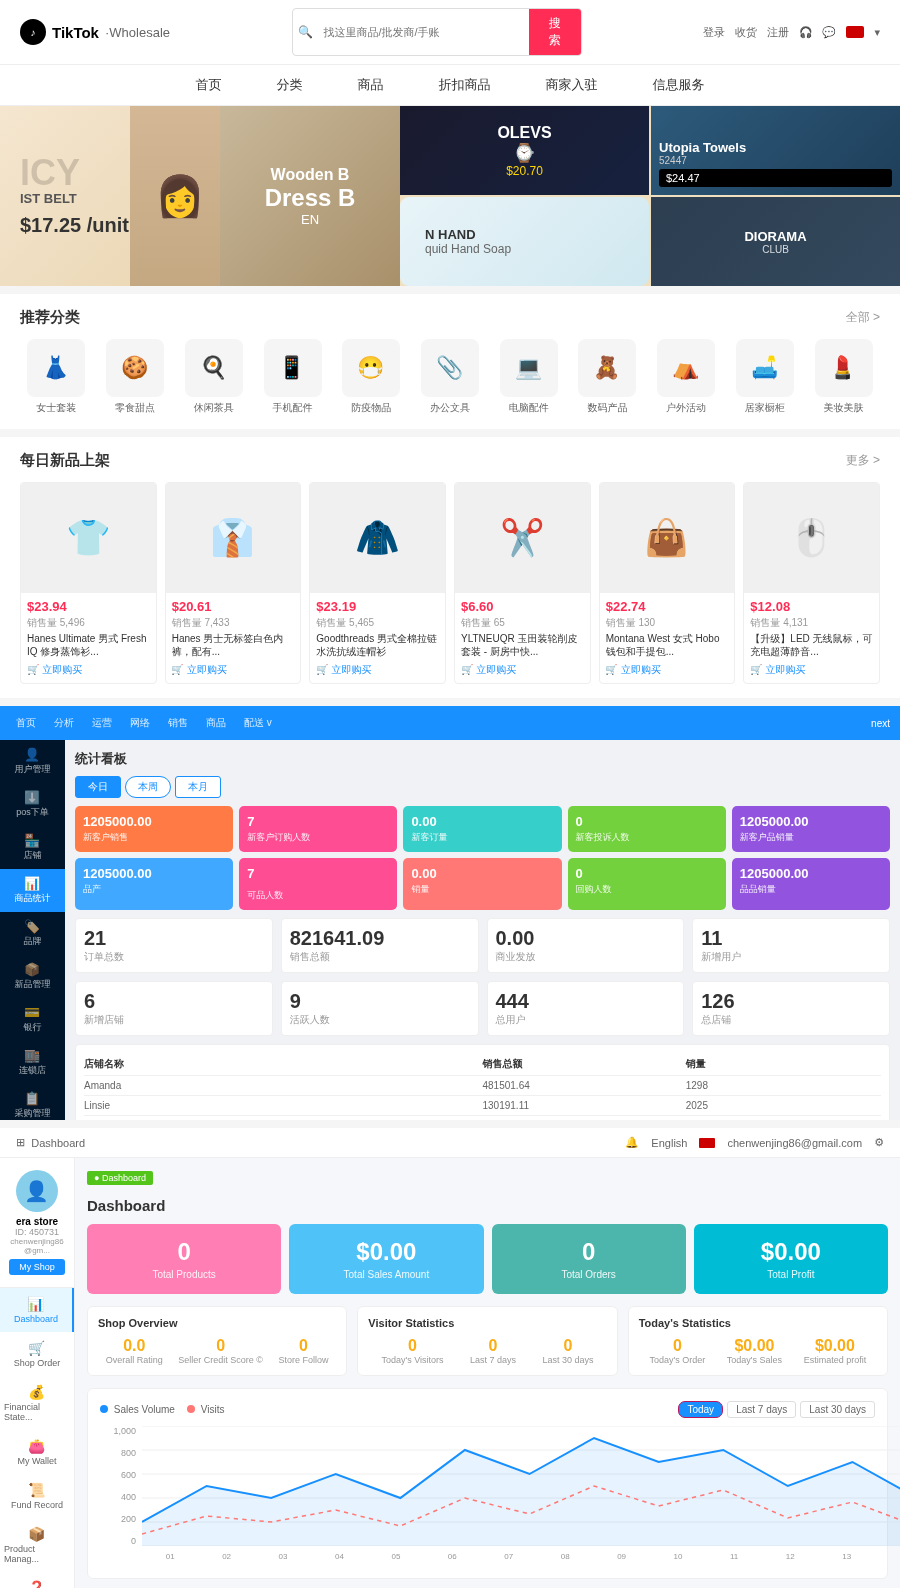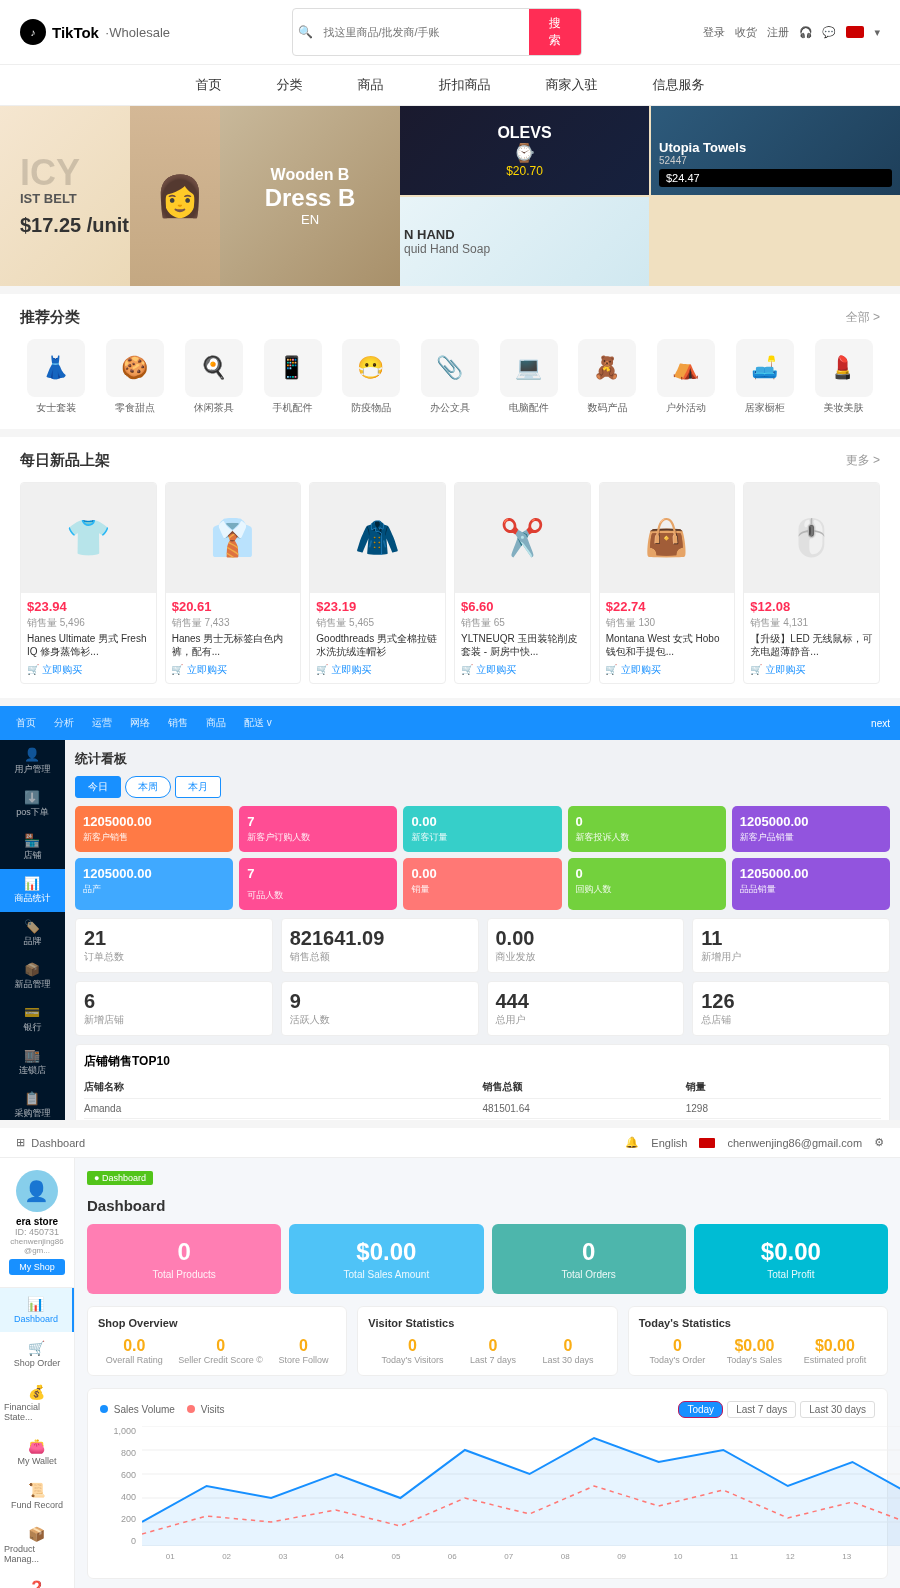--- a/index.html
+++ b/index.html
@@ -55,23 +55,28 @@
     <div style="background:linear-gradient(135deg,#1a1a2e,#16213e);display:flex;flex-direction:column;justify-content:center;align-items:center;color:#fff;padding:8px;">
       <div style="font-size:16px;font-weight:bold;">OLEVS</div>
       <div style="font-size:18px;">⌚</div>
       <div style="font-size:12px;color:#ffd700;">$20.70</div>
     </div>
     <div style="background:linear-gradient(135deg,#2d5a7b,#1e3f5a);display:flex;flex-direction:column;justify-content:flex-end;padding:8px;color:#fff;">
       <div style="font-size:13px;font-weight:bold;">Utopia Towels</div>
       <div style="font-size:10px;color:#ccc;">52447</div>
       <div style="background:#000;color:#fff;padding:3px 7px;border-radius:3px;font-size:11px;display:inline-block;margin-top:3px;">$24.47</div>
     </div>
-    <div style="background:linear-gradient(135deg,#e8f4f8,#d0e8f0);display:flex;flex-direction:column;justify-content:center;padding:4px;">
+    <div style="background:linear-gradient(135deg,#e8f4f8,#d0e8f0);display:flex;flex-direction:column;justify-content:center;padding:25px;border-radius:9px;">
       <div style="font-size:13px;font-weight:bold;color:#333;">N HAND</div>
       <div style="font-size:12px;color:#666;">quid Hand Soap</div>
+    </div>
+    <div style="background:linear-gradient(135deg,#2c3e50,#34495e);display:flex;flex-direction:column;justify-content:center;align-items:center;color:#fff;padding:8px;position:relative;">
+      <div style="font-size:13px;font-weight:bold;">DIORAMA</div>
+      <div style="font-size:10px;opacity:0.8;">CLUB</div>
+
     </div>
   </div>
 </div>
 
 <div style="background:#fff;margin:0 0 8px 0;padding:14px 20px;">
   <div style="display:flex;justify-content:space-between;align-items:center;margin-bottom:12px;">
     <span style="font-size:15px;font-weight:bold;color:#333;">推荐分类</span>
     <span style="color:#999;font-size:12px;cursor:pointer;">全部 &gt;</span>
   </div>
   <div style="display:flex;gap:6px;justify-content:space-around;">
@@ -322,21 +327,20 @@
           <div style="font-size:20px;font-weight:bold;color:#333;">444</div>
           <div style="font-size:10px;color:#999;">总用户</div>
         </div>
         <div style="background:#fff;padding:8px;border-radius:4px;border:1px solid #eee;">
           <div style="font-size:20px;font-weight:bold;color:#333;">126</div>
           <div style="font-size:10px;color:#999;">总店铺</div>
         </div>
       </div>
 
       <div style="background:#fff;padding:8px;border-radius:4px;border:1px solid #eee;">
-        <div style="font-size:12px;font-weight:bold;margin-bottom:6px;">店铺销售TOP10</div>
         <div style="display:grid;grid-template-columns:2fr 1fr 1fr;gap:8px;padding:4px 0;border-bottom:1px solid #f0f0f0;font-size:10px;color:#333;font-weight:bold;">
           <span>店铺名称</span>
           <span>销售总额</span>
           <span>销量</span>
         </div>
         <div style="display:grid;grid-template-columns:2fr 1fr 1fr;gap:8px;padding:4px 0;border-bottom:1px solid #f0f0f0;font-size:10px;color:#666;">
           <span>Amanda</span>
           <span>481501.64</span>
           <span>1298</span>
         </div>

